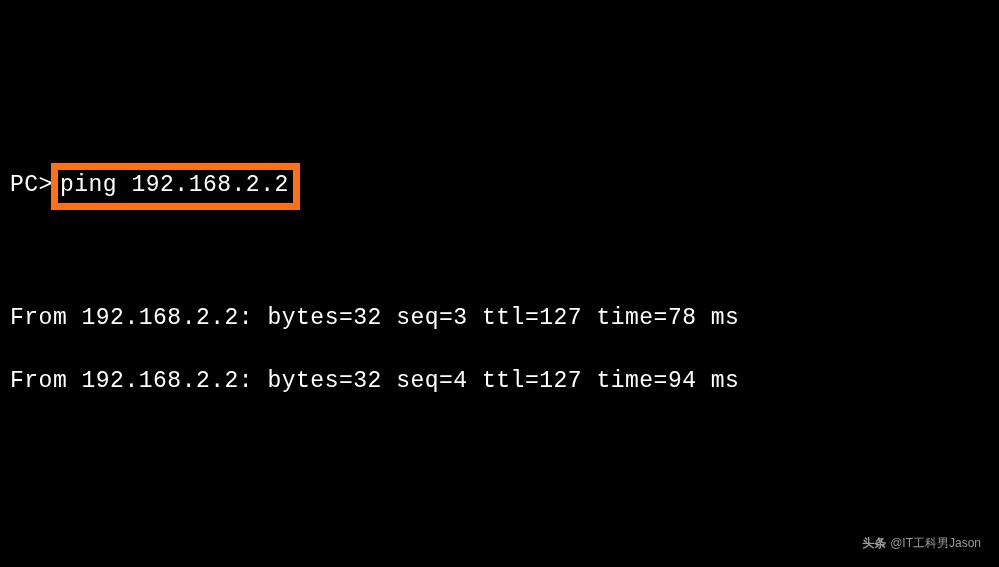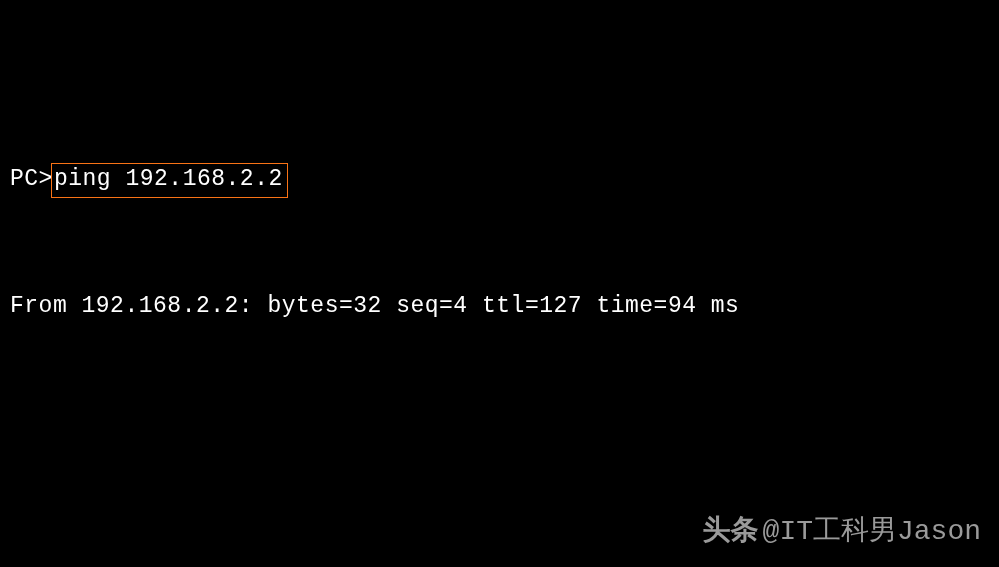--- a/index.html
+++ b/index.html
@@ -19,49 +19,50 @@
       white-space: pre;
       letter-spacing: 0.5px;
     }
     .terminal {
       position: relative;
     }
     .line {
       display: block;
     }
     .highlight-box {
-      border: 1px solid #f97316;
+      border: 7px solid #f97316;
       display: inline-block;
       padding: 0 4px 2px 2px;
       margin-left: -2px;
     }
     .watermark {
       position: absolute;
       right: 18px;
       bottom: 16px;
-      font-family: Liberation Mono, monospace;
-      font-size: 28px;
+      font-family: Liberation Sans, sans-serif;
+      font-size: 12px;
       color: #9a9a9a;
       letter-spacing: 0;
       white-space: nowrap;
       margin-left: 24px;
     }
     .watermark .bold {
       font-weight: 700;
       margin-right: 4px;
     }
   </style>
 </head>
 <body>
 
 
 
 <div class="terminal">
 <span class="line"><span>PC&gt;</span><span class="highlight-box">ping 192.168.2.2</span></span>
 <span class="line"> </span>
+<span class="line">From 192.168.2.2: bytes=32 seq=3 ttl=127 time=78 ms</span>
 <span class="line">From 192.168.2.2: bytes=32 seq=4 ttl=127 time=94 ms</span>
 
 
 
 
 
 
 
 
 

